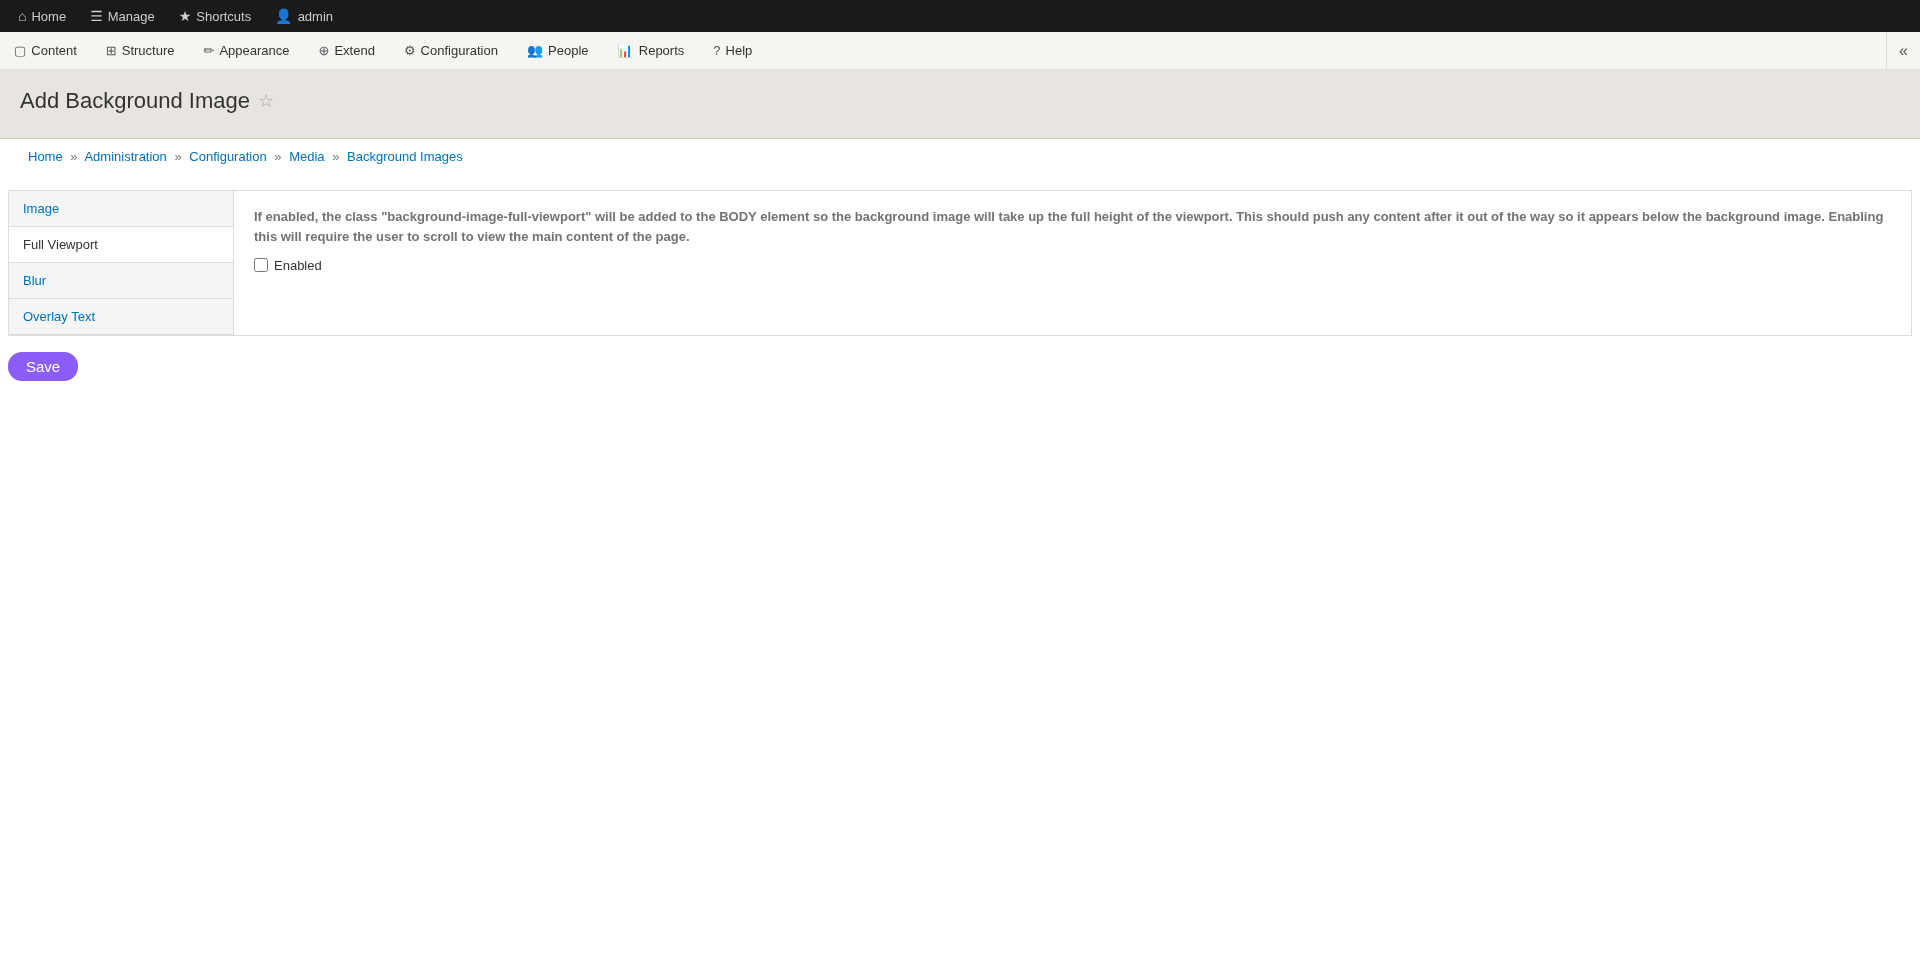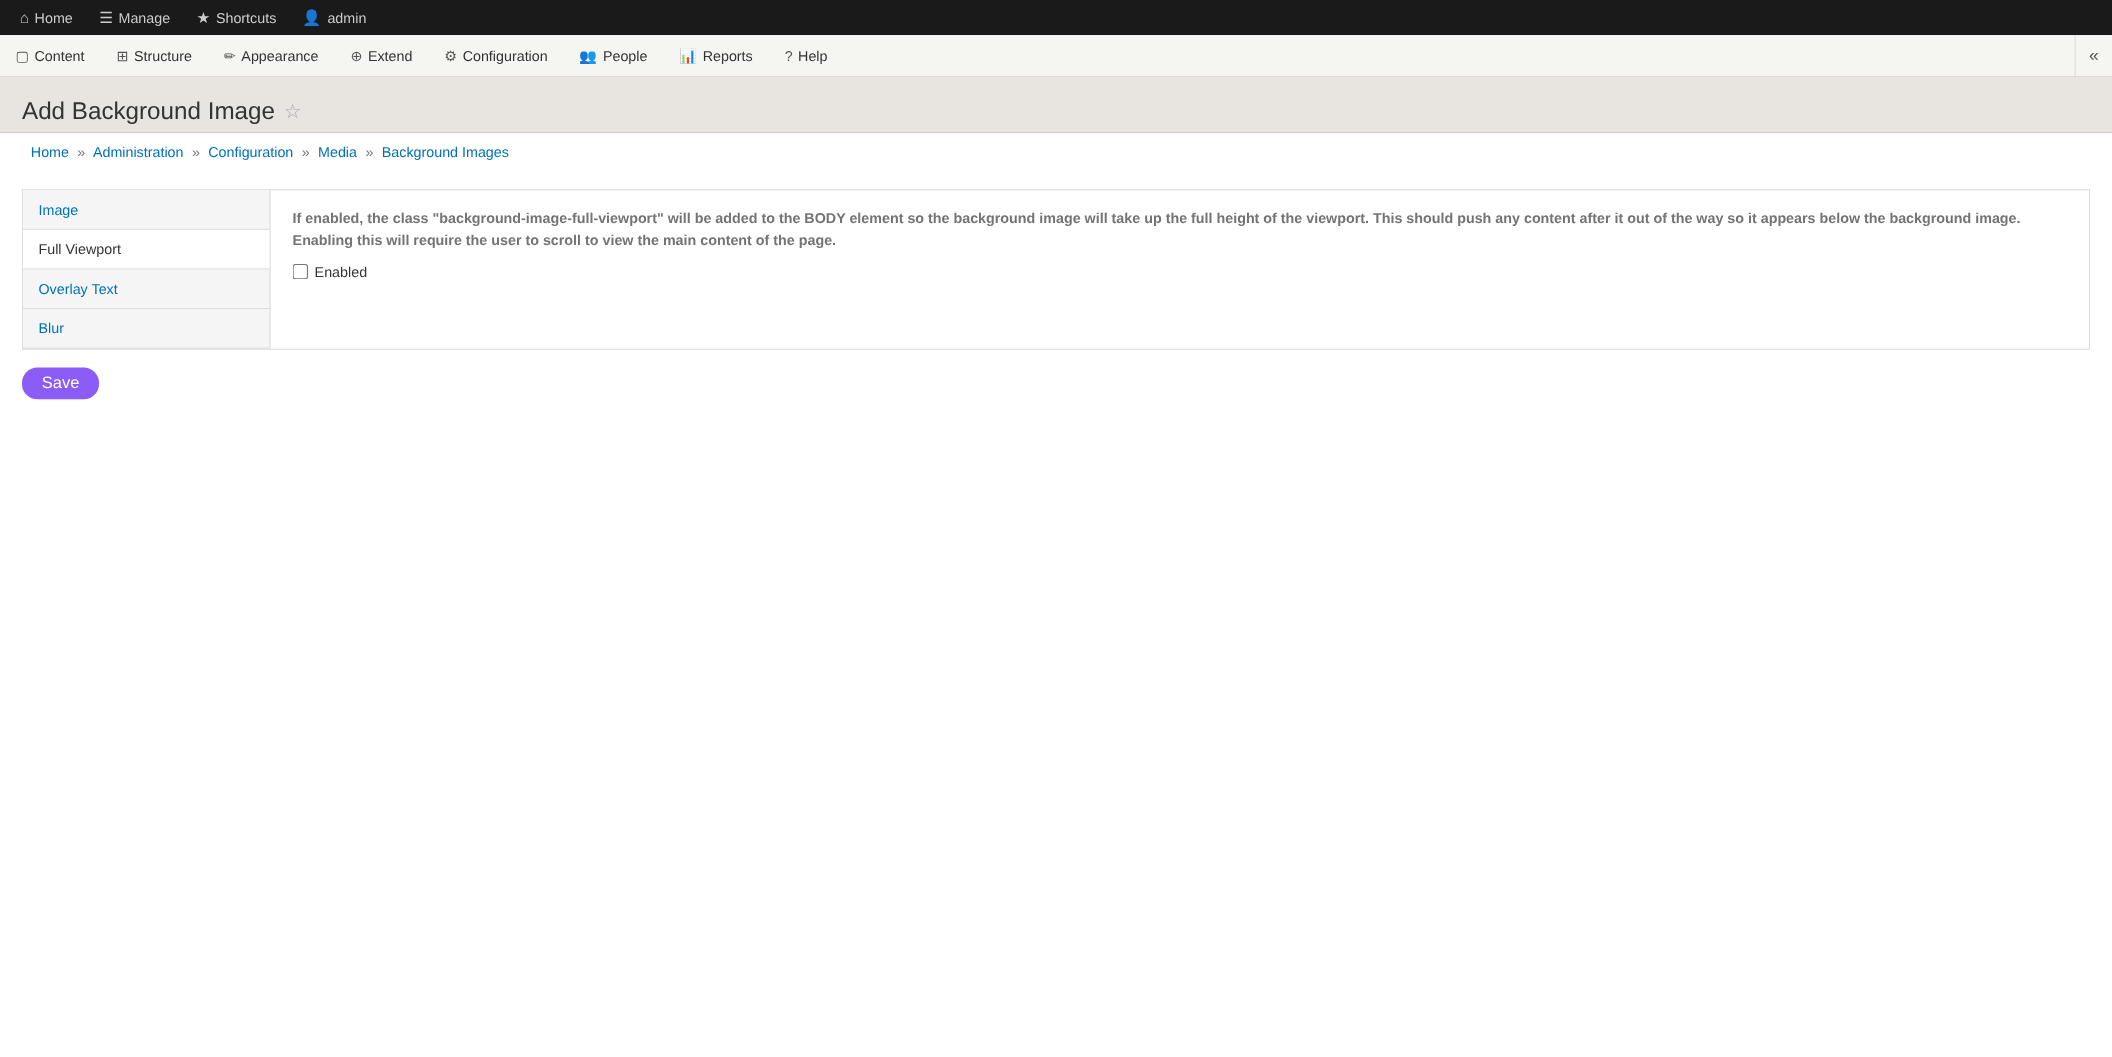--- a/index.html
+++ b/index.html
@@ -56,21 +56,21 @@
       padding: 0 12px;
       cursor: pointer;
       color: #555;
       font-size: 16px;
       border-left: 1px solid #ddd;
     }
 
     
     .page-header {
       background: #e8e4df;
-      padding: 18px 20px 6px 20px;
+      padding: 18px 20px 24px 20px;
       border-bottom: 1px solid #d0ccc7;
     }
     .page-title {
       font-size: 22px;
       font-weight: normal;
       color: #333;
       display: flex;
       align-items: center;
       gap: 8px;
     }
@@ -83,21 +83,21 @@
       color: #555;
     }
     .breadcrumb a {
       color: #0071b8;
       text-decoration: none;
     }
     .breadcrumb .sep { margin: 0 4px; color: #777; }
 
     
     .main-content {
-      padding: 16px 20px;
+      padding: 16px 8px;
     }
 
     
     .form-container {
       display: flex;
       border: 1px solid #ddd;
       background: #fff;
     }
     .sidebar-tabs {
       width: 225px;
@@ -239,24 +239,24 @@
   <div class="form-container">
 
     <div class="sidebar-tabs">
       <div class="tab-item link">
         <span style="color: rgb(0, 113, 184);">Image</span>
       </div>
       <div class="tab-item no-link" style="background: rgb(255, 255, 255); font-weight: normal; color: rgb(51, 51, 51);">
         <span>Full Viewport</span>
       </div>
       <div class="tab-item link">
+        <span style="color: rgb(0, 113, 184);">Blur</span>
+      </div>
+      <div class="tab-item link">
         <span style="color: rgb(0, 113, 184);">Overlay Text</span>
-      </div>
-      <div class="tab-item link">
-        <span style="color: rgb(0, 113, 184);">Blur</span>
       </div>
     </div>
 
     <div class="form-panel">
       <p class="form-description">If enabled, the class "background-image-full-viewport" will be added to the BODY element so the background image will take up the full height of the viewport. This should push any content after it out of the way so it appears below the background image. Enabling this will require the user to scroll to view the main content of the page.</p>
       <div class="checkbox-row">
         <input type="checkbox" id="enabled-checkbox" style="">
         <label for="enabled-checkbox">Enabled</label>
       </div>
     </div>

